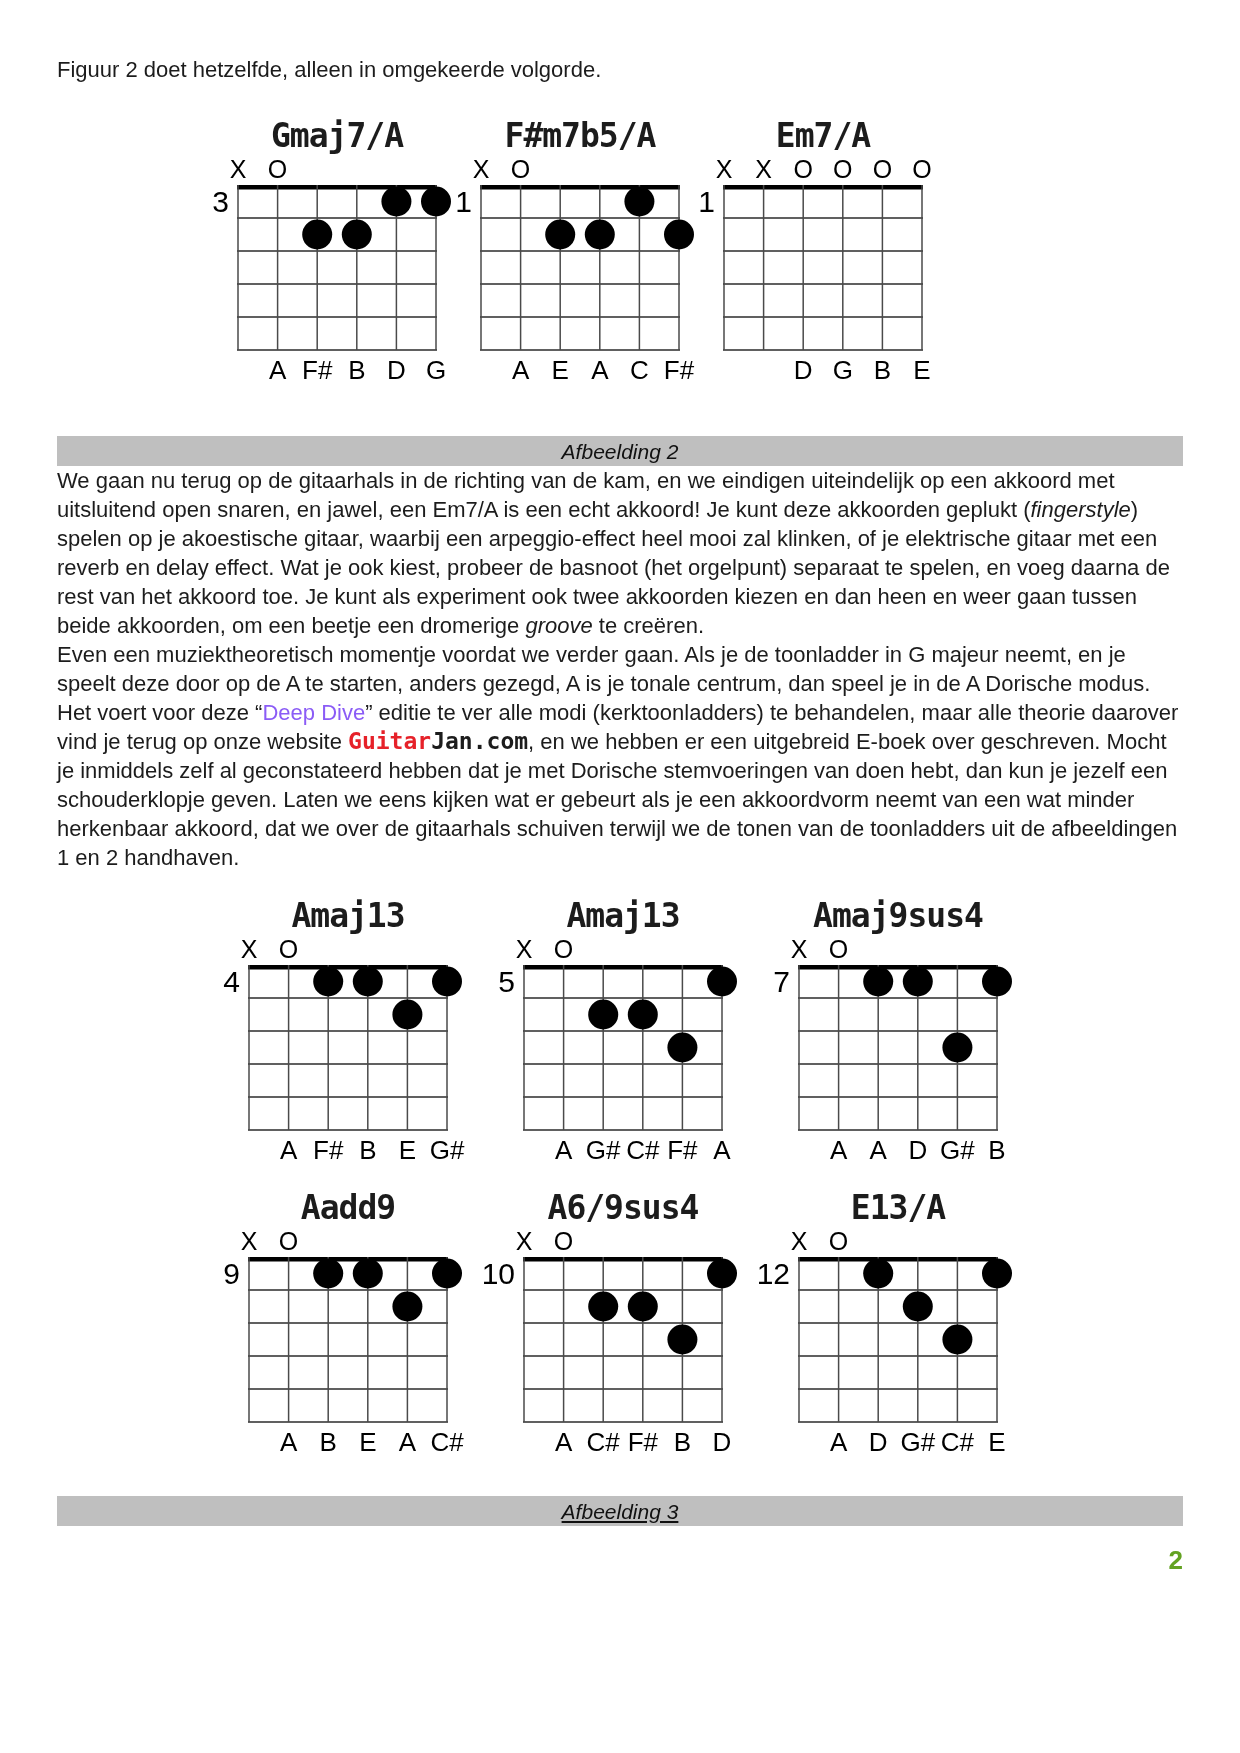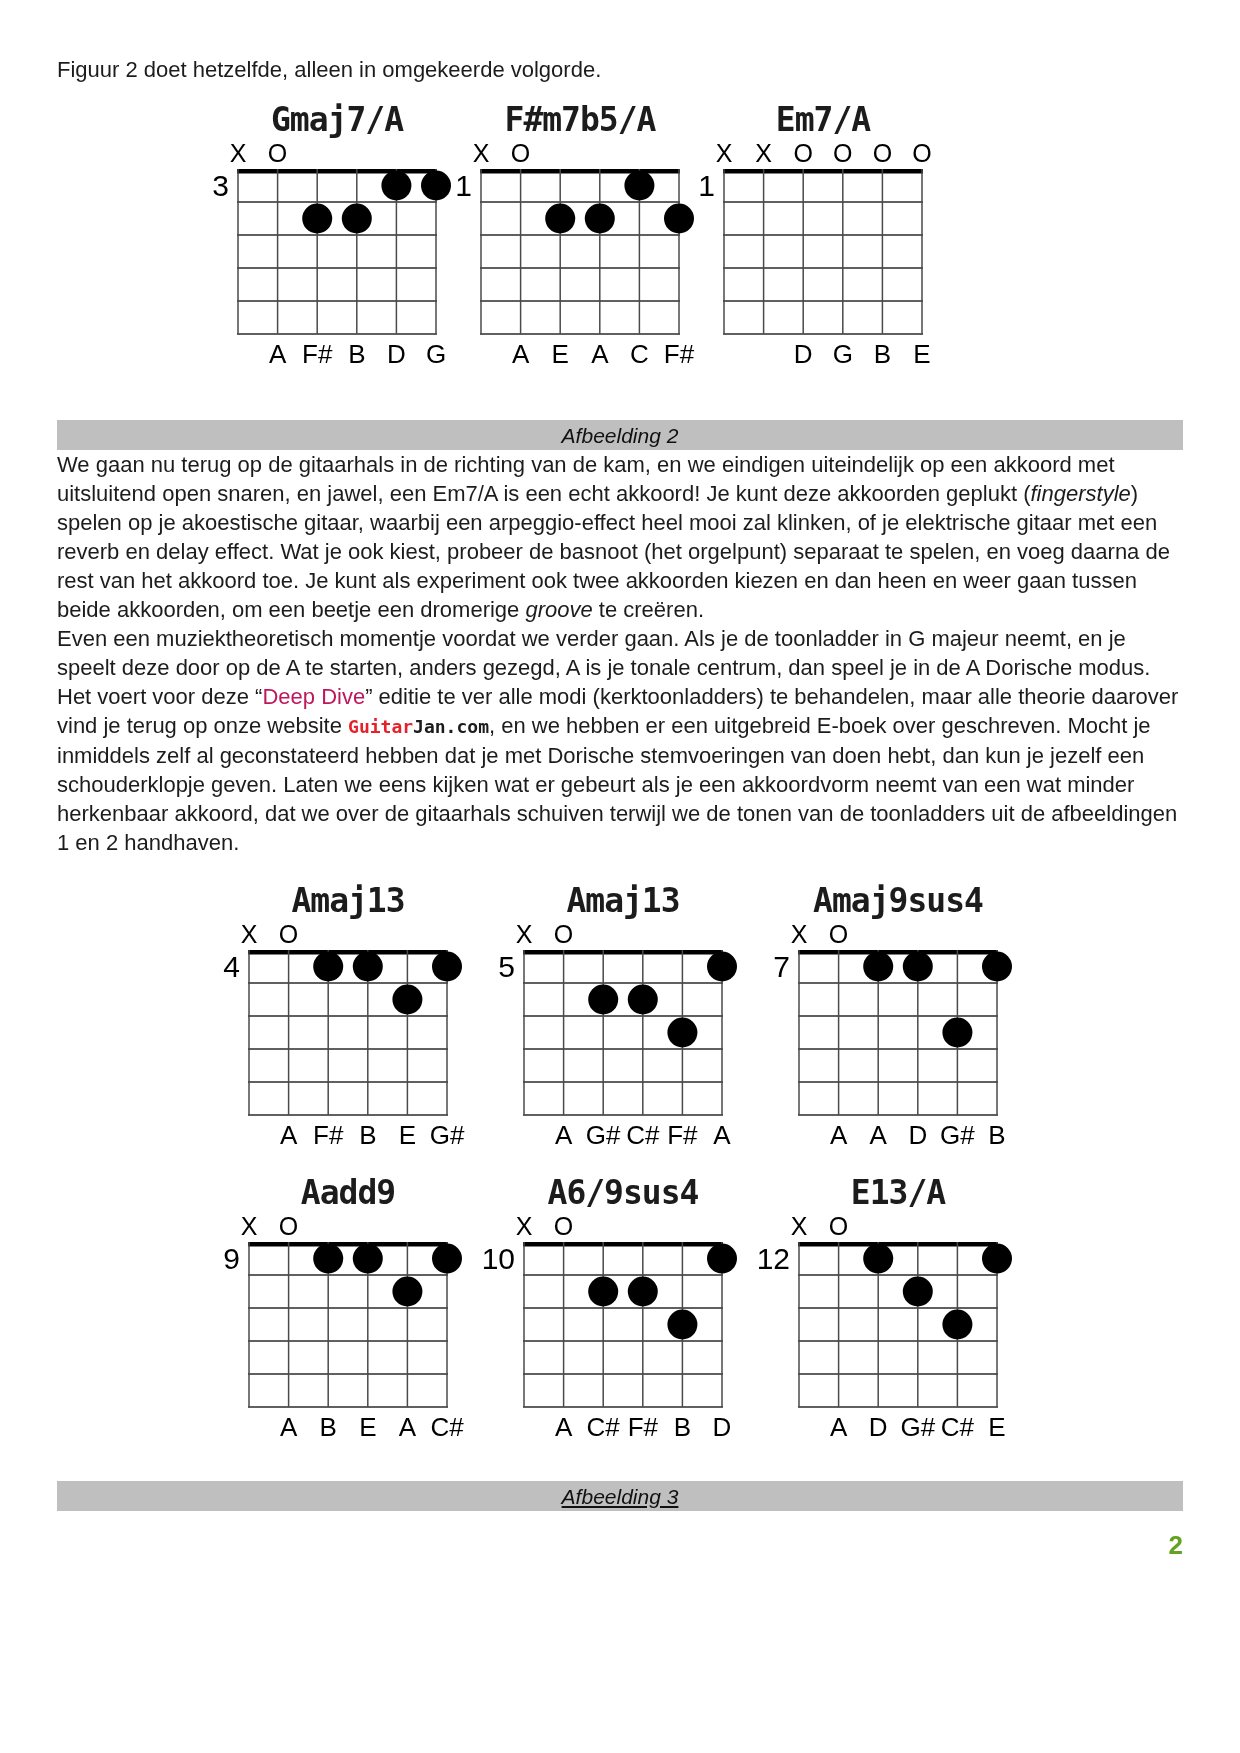--- a/index.html
+++ b/index.html
@@ -8,21 +8,21 @@
     width:1240px;height:1753px;
     box-sizing:border-box;
     padding:55px 57px 50px 57px;
     font-family:"Liberation Sans",sans-serif;
     font-size:22px;line-height:29px;color:#1c1c1c;
     overflow:hidden;background:#ffffff;
   }
   p.body{margin:0;width:1126px;}
   .intro{margin:0 0 0 0;}
   .fig{margin:0;}
-  .fig2{margin-top:12px;}
+  .fig2{margin-top:28px;}
   .fig3{margin-top:20px;}
   .chord-row{display:flex;}
   .fig2 .chord-row{padding-left:180px;gap:43px;}
   .fig3 .chord-row{padding-left:191px;gap:75px;}
   .fig3 .chord-row + .chord-row{margin-top:14px;}
 
   .chord{position:relative;width:200px;display:flex;flex-direction:column;}
   .chord-title{
     width:200px;display:flex;justify-content:center;
     white-space:nowrap;height:42px;align-items:flex-end;
@@ -50,22 +50,22 @@
   .banner{
     margin-top:46px;width:1126px;height:30px;
     background:#bfbfbf;
     display:flex;align-items:center;justify-content:center;
     font-style:italic;font-size:21px;color:#111;
   }
   .fig2 .banner{margin-top:46px;}
   .fig3 .banner{margin-top:34px;text-decoration:underline;}
   .p1{margin-top:28px;}
   .p2{margin-top:30px;}
-  .red{color:#be185d;}
-  .brand{font-size:18px;letter-spacing:0;}
+  .red{color:#8b5cf6;}
+  .brand{font-size:23px;letter-spacing:0;}
   .brand-red{color:#e62129;}
   .pagenum{
     margin-top:20px;width:1126px;text-align:right;
     font-size:26px;font-weight:bold;color:#63a222;
   }
   i{}
 </style>
 </head>
 <body>
 

